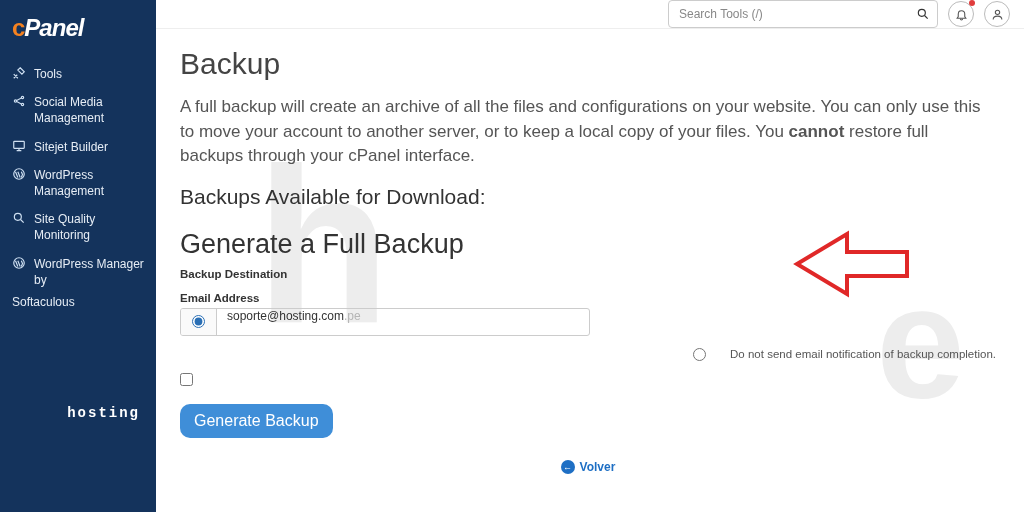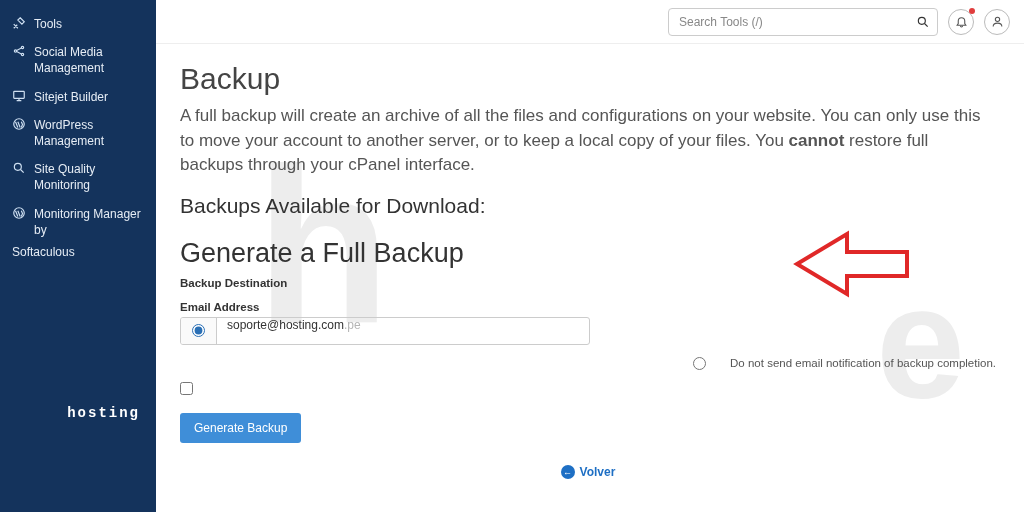--- a/index.html
+++ b/index.html
@@ -13,66 +13,69 @@
   .nav { margin-top: 10px; }
   .nav-item { display:flex; align-items:flex-start; gap:8px; padding:6px 12px; font-size:12px; line-height:1.35; color:#e6edf5; cursor:pointer; }
   .nav-item .icon { width:14px; flex:0 0 14px; height:14px; display:inline-flex; align-items:center; justify-content:center; }
   .nav-item span.label { white-space:normal; }
   .noindent { padding-left: 12px; }
   .footer-brand { margin-top:auto; padding: 0 0 90px 0; text-align:right; color:#fff; font-family: "Courier New", monospace; letter-spacing: 2px; font-size:14px; line-height:1.3; font-weight:700; }
   .footer-brand div { padding-right: 16px;}
 
   
   .main { flex:1; display:flex; flex-direction:column; position:relative; }
-  .topbar { height:44px; display:flex; align-items:center; justify-content:flex-end; gap:10px; padding: 8px 14px; border-bottom:1px solid #eee; background:#fff; }
+  .topbar { height:29px; display:flex; align-items:center; justify-content:flex-end; gap:10px; padding: 8px 14px; border-bottom:1px solid #eee; background:#fff; }
   .search-wrap { position:relative; width:270px; }
   .search-input { width:100%; height:28px; border:1px solid #ccc; border-radius:4px; padding:0 28px 0 10px; font-size:12px; color:#444; }
   .search-input::placeholder { color:#888; }
   .search-btn { position:absolute; right:4px; top:3px; width:22px; height:22px; border:none; background:transparent; display:flex; align-items:center; justify-content:center; cursor:pointer; }
   .circ-btn { width:26px; height:26px; border:1px solid #bbb; border-radius:50%; display:flex; align-items:center; justify-content:center; background:#fff; position:relative; cursor:pointer; }
   .dot { position:absolute; top:-2px; right:-2px; width:6px; height:6px; background:#e03c3c; border-radius:50%; }
 
   .content { padding: 18px 28px 10px 24px; overflow:auto; color:#333; }
-  h1.page-title { font-weight:300; font-size:30px; color:#444; margin-bottom:8px; }
+  h1.page-title { font-weight:300; font-size:30px; color:#444; margin-bottom:14px; }
   p.desc { font-size:17px; color:#555; line-height:1.45; max-width: 830px; margin-bottom:16px; }
   p.desc b { font-weight:700; }
 
   h2.section { font-size:21px; font-weight:400; color:#333; margin-top:6px; }
   h2.subsection { font-size:27px; font-weight:400; color:#333; margin-top:20px; margin-bottom:8px; }
 
   .field-label { font-size:11.5px; font-weight:700; color:#333; margin-bottom:4px; }
   .select { width:410px; height:28px; border:1px solid #4a90d9; border-radius:3px; background:#f0f7ff; padding:0 26px 0 10px; font-size:12px; color:#2a6fb5; position:relative; display:flex; align-items:center; cursor:pointer; box-shadow:0 0 0 1px rgba(74,144,217,.15) inset; }
   .select .caret { position:absolute; right:8px; top:10px; font-size:10px; color:#5a89bf; }
 
   .field-group { margin-top:12px; }
   .email-row { display:flex; align-items:center; width:410px; height:28px; border:1px solid #ccc; border-radius:3px; overflow:hidden; }
   .email-radio-box { width:36px; height:100%; display:flex; align-items:center; justify-content:center; border-right:1px solid #ccc; background:#fafafa; }
   .email-radio-box input { accent-color:#2a6fb5; }
   .email-input { flex:1; border:none; height:100%; padding:0 10px; font-size:12px; color:#333; outline:none; }
   .email-input .muted { color:#999; }
 
   .radio-line { display:flex; align-items:center; gap:24px; margin-top:12px; font-size:11.5px; color:#555;justify-content:flex-end; }
   .check-line { display:flex; align-items:center; gap:8px; margin-top:12px; font-size:11.5px; font-weight:700; color:#333; }
 
-  .gen-btn { margin-top:18px; background:#3f8ed8; color:#fff; border:none; border-radius:3px; padding:8px 14px; font-size:12px; cursor:pointer; }
+  .gen-btn { margin-top:18px; background:#3f8ed8; color:#fff; border:none; border-radius:10px; padding:8px 14px; font-size:16px; cursor:pointer; }
 
   .back-link { display:flex; align-items:center; justify-content:center; gap:5px; margin:22px auto 0; color:#1e6fc4; font-size:12px; width:410px; font-weight:700; cursor:pointer; text-align:center;}
   .back-link .ico { width:14px; height:14px; border-radius:50%; background:#1e6fc4; display:inline-flex; align-items:center; justify-content:center; color:#fff; font-size:9px; }
 
   
   .arrow-annot { position:absolute; left:636px; top:224px; pointer-events:none; }
 
   
   .watermark { position:absolute; left:100px; top:120px; font-size:220px; font-weight:700; color:#ededed; letter-spacing: -6px; z-index:-1; white-space:nowrap; user-select:none; }
   .watermark2 { position:absolute; left:720px; top:250px; font-size:160px; font-weight:700; color:#ededed; letter-spacing:-5px; z-index:-1; user-select:none; }
 </style>
 </head>
 <body>
 
 <aside class="sidebar">
+  <div class="logo">
+    <span class="logo-c">c</span><span style="color:#fff;">Panel</span>
+  </div>
   <nav class="nav">
     <div class="nav-item">
       <span class="icon">
         <svg width="14" height="14" viewBox="0 0 24 24" fill="none" stroke="#cfe0f2" stroke-width="2">
             <path d="M3 21l6-6M14 3l7 7-4 4-7-7 4-4zM3 14l7 7"></path>
           </svg>
       </span>
       <span class="label">Tools</span>
     </div>
     <div class="nav-item">
@@ -113,21 +116,21 @@
       </span>
       <span class="label">Site Quality Monitoring</span>
     </div>
     <div class="nav-item">
       <span class="icon">
         <svg width="14" height="14" viewBox="0 0 24 24" fill="none" stroke="#cfe0f2" stroke-width="2">
             <circle cx="12" cy="12" r="9"></circle>
             <path d="M6 8l4 10M10 8l4 10M16 8l2 5-2 5"></path>
           </svg>
       </span>
-      <span class="label">Monitoring Manager by</span>
+      <span class="label">WordPress Manager by</span>
     </div>
     <div class="nav-item noindent" style="padding-top:0;">
       <span class="label">Softaculous</span>
     </div>
   </nav>
   <div class="footer-brand">
     <div>hosting</div>
   </div>
 </aside>
 

